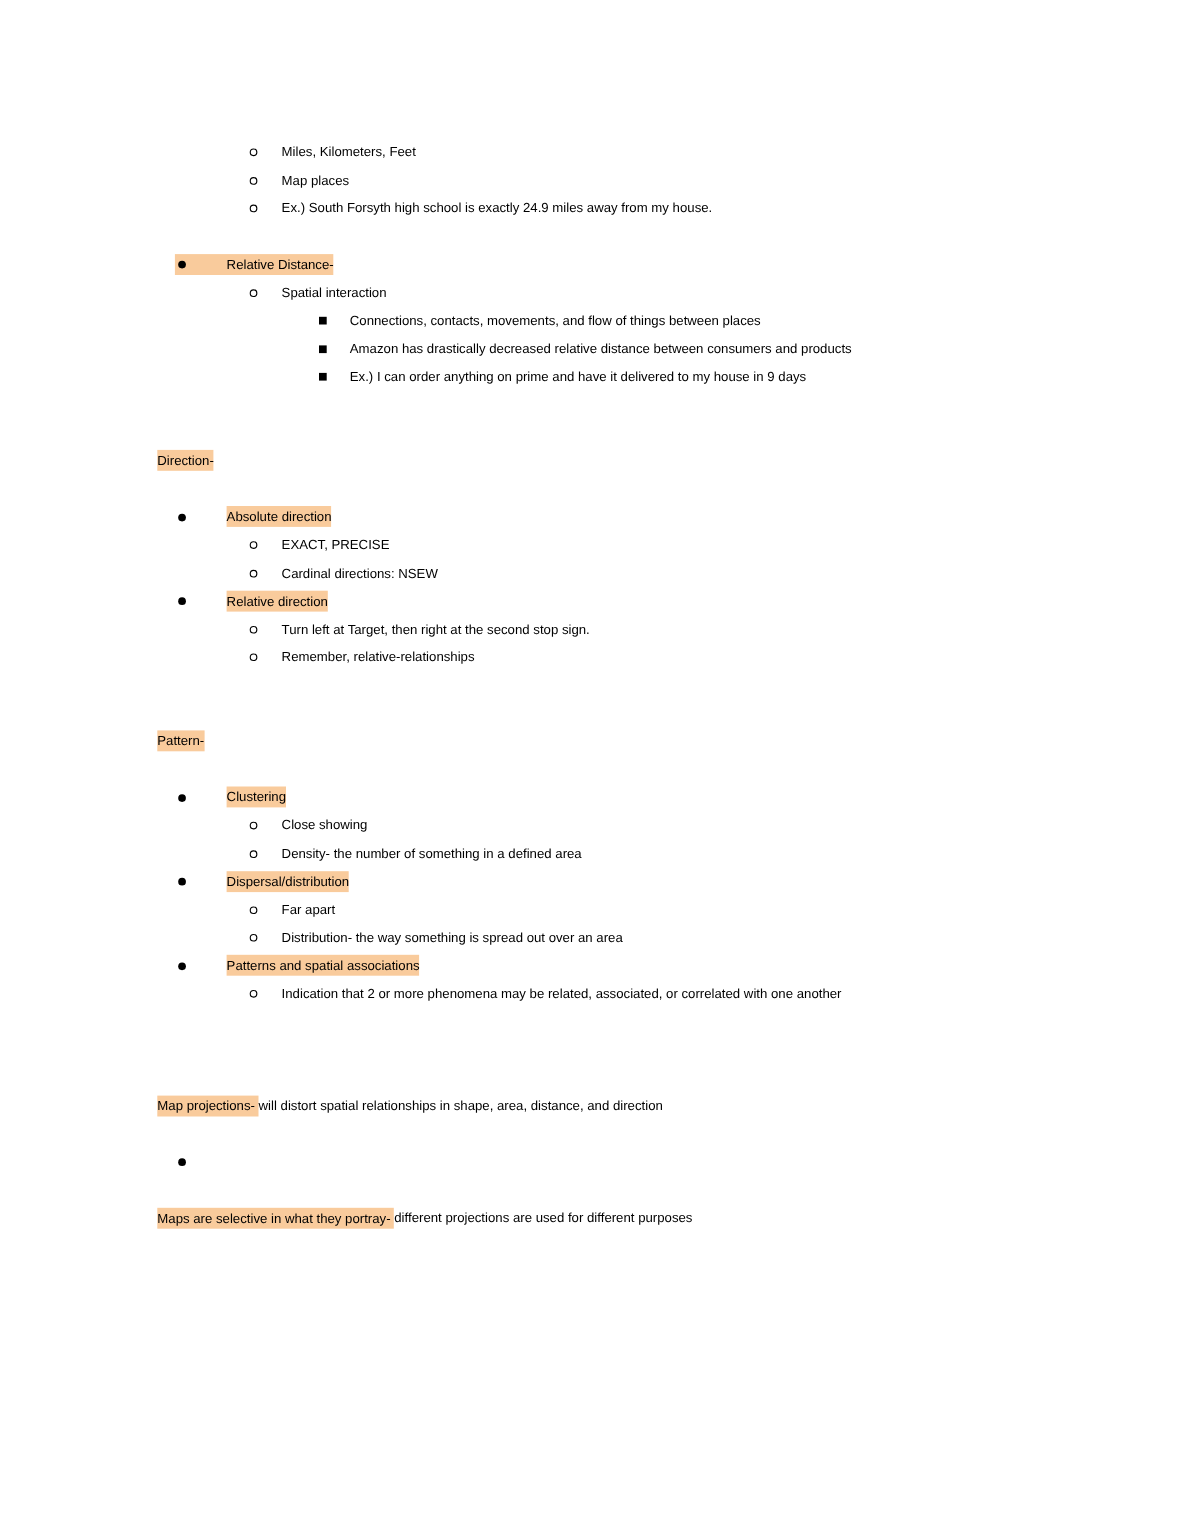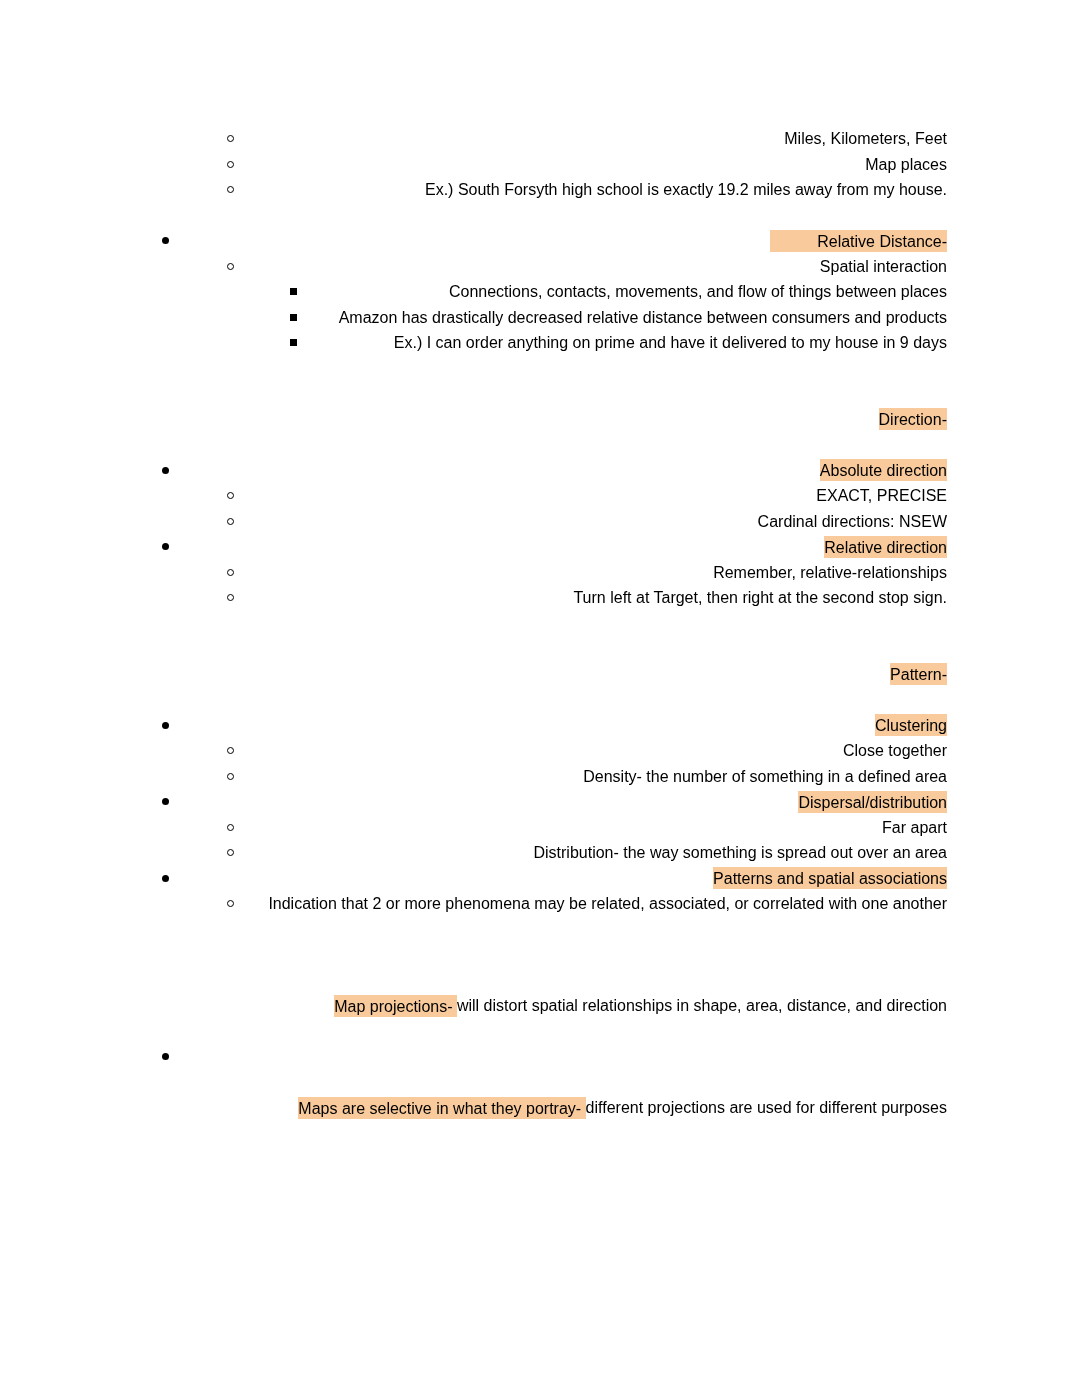--- a/index.html
+++ b/index.html
@@ -3,73 +3,72 @@
 <meta charset="utf-8">
 <style>
   html,body{margin:0;padding:0;background:#ffffff;}
   .page{
     position:relative;
     width:1080px;
     height:1397px;
     background:#ffffff;
     overflow:hidden;
     font-family:"Liberation Sans", sans-serif;
-    font-size:16px;
+    font-size:12px;
     line-height:25.5px;
     color:#000000;
-    text-align:right;
   }
   .content{
     position:absolute;
     left:128px;
     top:126px;
     width:819px;
   }
   .para{position:relative;}
   .li1{position:relative;padding-left:63px;}
   .li2{position:relative;padding-left:128px;}
   .li3{position:relative;padding-left:190px;}
   .marker{position:absolute;top:9px;}
   .m-li1{left:34px;width:7px;height:7px;background:#000;border-radius:50%;}
   .m-li2{left:99px;width:5px;height:5px;border:1.5px solid #000;border-radius:50%;background:transparent;}
   .m-li3{left:162px;width:7px;height:7px;background:#000;}
-  .hl{background:#f9cb9c;padding-top:2.5px;padding-bottom:2.5px;}
+  .hl{background:#f9cb9c;padding-top:2.5px;padding-bottom:2.5px;margin-left:15px;}
   
   .hl-bullet{padding-left:16px;}
   .hl-bullet .hl{padding-left:47px;}
   .gap{width:100%;}
 </style>
 </head>
 <body>
 
 <div class="page">
   <div class="content">
       <div class="li2"><span class="marker m-li2"></span><span>Miles, Kilometers, Feet</span></div>
       <div class="li2"><span class="marker m-li2"></span><span>Map places</span></div>
-      <div class="li2"><span class="marker m-li2"></span><span>Ex.) South Forsyth high school is exactly 19.2 miles away from my house.</span></div>
+      <div class="li2"><span class="marker m-li2"></span><span>Ex.) South Forsyth high school is exactly 24.9 miles away from my house.</span></div>
       <div class="gap" style="height: 25.5px;"></div>
       <div class="li1 hl-bullet"><span class="marker m-li1"></span><span class="hl">Relative Distance-</span></div>
       <div class="li2"><span class="marker m-li2"></span><span>Spatial interaction</span></div>
       <div class="li3"><span class="marker m-li3"></span><span>Connections, contacts, movements, and flow of things between places</span></div>
       <div class="li3"><span class="marker m-li3"></span><span>Amazon has drastically decreased relative distance between consumers and products</span></div>
       <div class="li3"><span class="marker m-li3"></span><span>Ex.) I can order anything on prime and have it delivered to my house in 9 days</span></div>
       <div class="gap" style="height: 51px;"></div>
       <div class="para"><span class="hl">Direction-</span></div>
       <div class="gap" style="height: 25.5px;"></div>
       <div class="li1"><span class="marker m-li1"></span><span class="hl">Absolute direction</span></div>
       <div class="li2"><span class="marker m-li2"></span><span>EXACT, PRECISE</span></div>
       <div class="li2"><span class="marker m-li2"></span><span>Cardinal directions: NSEW</span></div>
       <div class="li1"><span class="marker m-li1"></span><span class="hl">Relative direction</span></div>
+      <div class="li2"><span class="marker m-li2"></span><span>Turn left at Target, then right at the second stop sign.</span></div>
       <div class="li2"><span class="marker m-li2"></span><span>Remember, relative-relationships</span></div>
-      <div class="li2"><span class="marker m-li2"></span><span>Turn left at Target, then right at the second stop sign.</span></div>
       <div class="gap" style="height: 51px;"></div>
       <div class="para"><span class="hl">Pattern-</span></div>
       <div class="gap" style="height: 25.5px;"></div>
       <div class="li1"><span class="marker m-li1"></span><span class="hl">Clustering</span></div>
-      <div class="li2"><span class="marker m-li2"></span><span>Close together</span></div>
+      <div class="li2"><span class="marker m-li2"></span><span>Close showing</span></div>
       <div class="li2"><span class="marker m-li2"></span><span>Density- the number of something in a defined area</span></div>
       <div class="li1"><span class="marker m-li1"></span><span class="hl">Dispersal/distribution</span></div>
       <div class="li2"><span class="marker m-li2"></span><span>Far apart</span></div>
       <div class="li2"><span class="marker m-li2"></span><span>Distribution- the way something is spread out over an area</span></div>
       <div class="li1"><span class="marker m-li1"></span><span class="hl">Patterns and spatial associations</span></div>
       <div class="li2"><span class="marker m-li2"></span><span>Indication that 2 or more phenomena may be related, associated, or correlated with one another</span></div>
       <div class="gap" style="height: 76.5px;"></div>
       <div class="para"><span class="hl">Map projections- </span><span>will distort spatial relationships in shape, area, distance, and direction</span></div>
       <div class="gap" style="height: 25.5px;"></div>
       <div class="li1"><span class="marker m-li1"></span></div>

